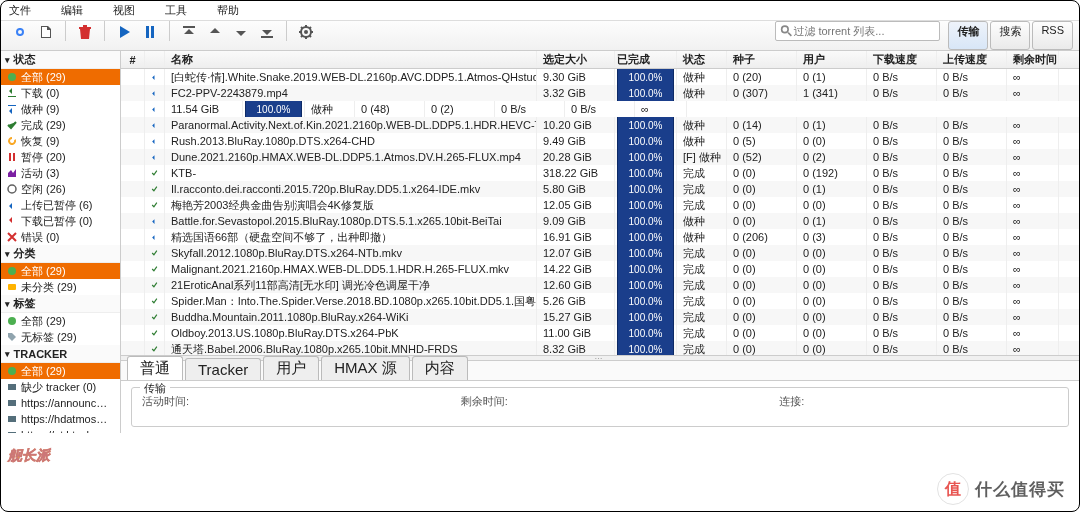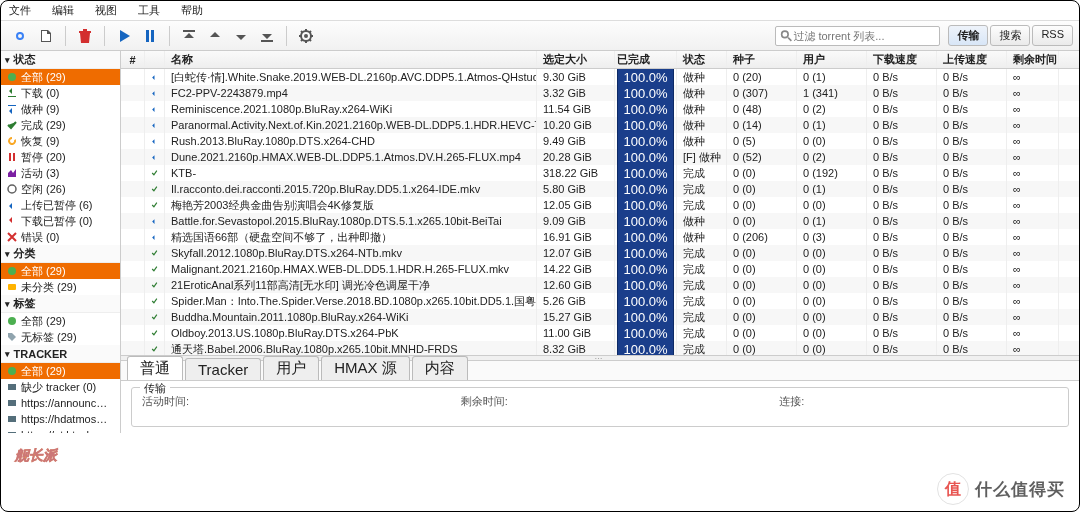--- a/index.html
+++ b/index.html
@@ -1,19 +1,19 @@
 <!DOCTYPE html>
 <html><head>
 <meta charset="utf-8">
 <style>
 *{box-sizing:border-box;margin:0;padding:0;font-family:"Microsoft YaHei",Arial,sans-serif;font-size:11px;color:#222}
 body{width:1080px;height:512px;overflow:hidden;background:#fff;position:relative;border:1px solid #000;border-radius:8px}
-.menubar{height:20px;display:flex;align-items:center;padding:8px 8px;gap:21px;border-bottom:1px solid #ddd}
+.menubar{height:20px;display:flex;align-items:center;padding:8px 8px;gap:30px;border-bottom:1px solid #ddd}
 .menubar span{cursor:default}
-.toolbar{height:30px;display:flex;align-items:center;padding:0 6px;border-bottom:1px solid #ccc;background:linear-gradient(#fdfdfd,#f1f1f1)}
+.toolbar{height:30px;display:flex;padding:0 6px;border-bottom:1px solid #ccc;background:linear-gradient(#fdfdfd,#f1f1f1)}
 .tbtn{width:22px;height:22px;display:flex;align-items:center;justify-content:center;margin:0 2px;border-radius:3px;cursor:pointer}
 .tsep{width:1px;height:20px;background:#ccc;margin:0 6px}
 .ic{width:16px;height:16px;display:block}
 .spacer{flex:1}
 .search{display:flex;align-items:center;width:165px;height:20px;border:1px solid #bbb;border-radius:2px;background:#fff;padding:0 4px}
 .search input{border:none;outline:none;flex:1;font-size:11px;color:#666}
 .viewtabs{display:flex;margin-left:8px;gap:2px}
 .vtab{border:1px solid #bbb;background:linear-gradient(#fdfdfd,#eaeaea);padding:2px 8px;border-radius:3px;cursor:pointer;font-size:11px}
 .vtab.active{background:linear-gradient(#eef3fa,#d8e6f7);font-weight:bold}
 .body{display:flex;height:382px}
@@ -34,37 +34,37 @@
 .c-size{width:78px}
 .c-done{width:62px;padding:2px}
 .c-status{width:50px}
 .c-seed{width:70px}
 .c-user{width:70px}
 .c-dl{width:70px}
 .c-ul{width:70px}
 .c-eta{width:52px}
 .tbody{flex:1;overflow-y:auto;overflow-x:auto}
 .trow:nth-child(even){background:#f7f7f7}
-.prog{width:100%;height:20px;background:#1a3e8b;color:#fff;font-size:13px;display:flex;align-items:center;justify-content:center;border:1px solid #0d2a66}
+.prog{width:100%;height:20px;background:#1a3e8b;color:#fff;font-size:10px;display:flex;align-items:center;justify-content:center;border:1px solid #0d2a66}
 .sic-dl{fill:#2e7d32}.sic-seed{fill:#1565c0}.sic-done{fill:#2e7d32}.sic-rec{fill:#f9a825}.sic-pause{fill:#d32f2f}.sic-act{fill:#7b1fa2}.sic-stu{fill:#1565c0}.sic-std{fill:#d32f2f}.sic-err{fill:#d32f2f}.sic-cat{fill:#ffb300}.sic-tag{fill:#90a4ae}.sic-trk{fill:#546e7a}
 .splitter{height:6px;background:#f0f0f0;border-top:1px solid #ccc;border-bottom:1px solid #ccc;cursor:ns-resize;display:flex;align-items:center;justify-content:center}
 .splitter::after{content:"⋯";color:#999;letter-spacing:3px;font-size:8px}
 .detail{height:72px;border-top:0;display:flex;flex-direction:column}
 .dtabs{height:20px;display:flex;align-items:flex-end;padding:0 6px;gap:2px;background:#fafafa;border-bottom:1px solid #ccc}
 .dtab{border:1px solid #bbb;border-bottom:none;padding:2px 12px;background:#eee;border-radius:3px 3px 0 0;cursor:pointer;font-size:15px}
 .dtab.active{background:#fff}
 .dbody{flex:1;padding:6px 10px;overflow:hidden}
 .dgroup{border:1px solid #ccc;border-radius:3px;padding:6px 10px 2px;position:relative;height:100%}
 .dlegend{position:absolute;top:-7px;left:8px;background:#fff;padding:0 4px;font-size:11px}
 .drow{display:flex;gap:40px;margin-bottom:3px}
 .dlbl{color:#555;min-width:60px}
 .watermark{position:absolute;right:14px;bottom:6px;display:flex;align-items:center;gap:6px;opacity:.85;pointer-events:none}
 .wmc{width:32px;height:32px;border-radius:50%;background:#fff;border:1px solid #ddd;display:flex;align-items:center;justify-content:center;font-size:16px;font-weight:bold;color:#e53935}
 .wmt{font-size:17px;font-weight:bold;color:#444;letter-spacing:1px}
-.ylabel{position:absolute;left:14px;bottom:46px;color:#f5a623;font-size:14px;font-weight:bold;font-style:italic;-webkit-text-stroke:0.5px #c77;pointer-events:none}
+.ylabel{position:absolute;left:7px;bottom:46px;color:#f5a623;font-size:14px;font-weight:bold;font-style:italic;-webkit-text-stroke:0.5px #c77;pointer-events:none}
 ::-webkit-scrollbar{width:14px;height:14px}
 ::-webkit-scrollbar-track{background:#f0f0f0}
 ::-webkit-scrollbar-thumb{background:#c4c4c4;border:1px solid #aaa;border-radius:2px}
 ::-webkit-scrollbar-button{background:#e8e8e8;border:1px solid #bbb;height:14px}
 </style>
 </head>
 <body>
 
 <div class="menubar">
  <span>文件</span>
@@ -328,21 +328,20 @@
           <div class="td c-ul">0 B/s</div>
           <div class="td c-eta">∞</div>
         </div>
         <div class="trow">
           <div class="td c-num"></div>
           <div class="td c-st">
             <svg width="12" height="12" viewBox="0 0 12 12">
               <path fill="#1565c0" d="M6 11V3L2 7M6 3l4 4"></path>
             </svg>
           </div>
-          <div class="td c-name">Reminiscence.2021.1080p.BluRay.x264-WiKi</div>
           <div class="td c-size">11.54 GiB</div>
           <div class="td c-done">
             <div class="prog">100.0%</div>
           </div>
           <div class="td c-status">做种</div>
           <div class="td c-seed">0 (48)</div>
           <div class="td c-user">0 (2)</div>
           <div class="td c-dl">0 B/s</div>
           <div class="td c-ul">0 B/s</div>
           <div class="td c-eta">∞</div>

